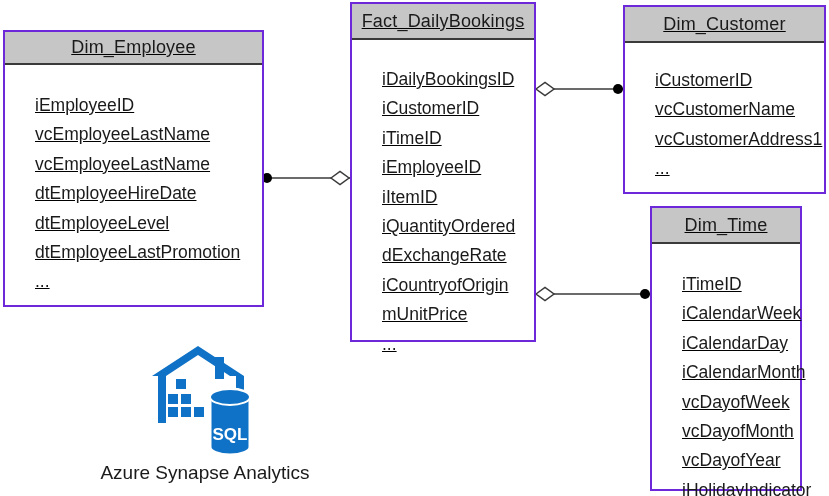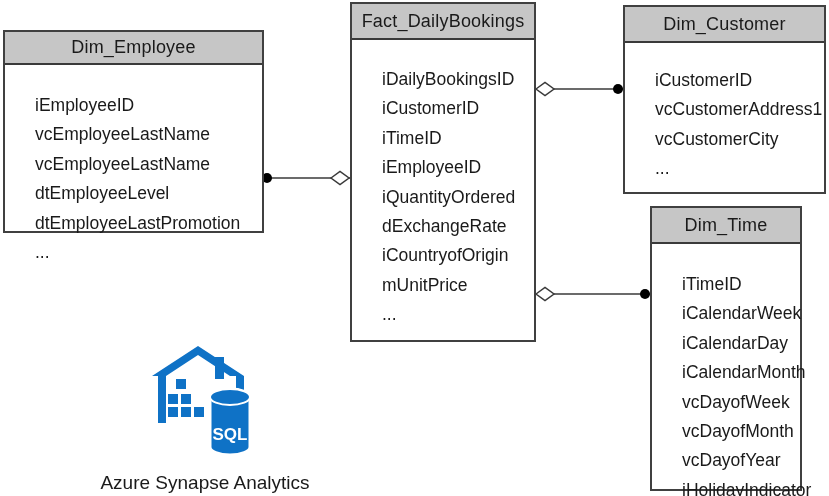--- a/index.html
+++ b/index.html
@@ -1,25 +1,25 @@
 <!DOCTYPE html>
 <html><head>
 <meta charset="utf-8">
 <style>
   html,body{margin:0;padding:0;}
   body{font-family:"Liberation Sans", sans-serif; background:#fff;}
   .canvas{position:relative;width:829px;height:496px;background:#ffffff;overflow:hidden;}
-  .tbl{position:absolute;background:#ffffff;border:2px solid #404040;box-sizing:border-box;}
+  .tbl{position:absolute;background:#ffffff;border:2px solid #6d28d9;box-sizing:border-box;text-decoration:underline;}
   .tbl-header{background:#c6c6c6;border-bottom:2px solid #3a3a3a;display:flex;align-items:center;justify-content:center;
     font-size:18px;color:#1a1a1a;letter-spacing:0.2px;}
   .fields{list-style:none;margin:16px;padding:0 4px 0 14px;font-size:17.5px;color:#1a1a1a;}
   .fields li{line-height:29.4px;white-space:nowrap;}
   .connectors{position:absolute;left:0;top:0;pointer-events:none;}
   .logo-svg{position:absolute;left:150px;top:344px;}
-  .logo-caption{position:absolute;left:55px;top:472px;width:300px;text-align:center;
+  .logo-caption{position:absolute;left:55px;top:462px;width:300px;text-align:center;
     font-size:19px;color:#1a1a1a;}
 </style>
 </head>
 <body>
 
 <div class="canvas">
 
   <svg class="connectors" width="829" height="496" viewBox="0 0 829 496">
 
     <line x1="263" y1="178" x2="350" y2="178" stroke="#3a3a3a" stroke-width="1.6"></line>
@@ -28,53 +28,55 @@
 
     <line x1="535" y1="89" x2="623" y2="89" stroke="#3a3a3a" stroke-width="1.6"></line>
     <circle cx="618" cy="89" r="5" fill="#000000"></circle>
     <polygon points="536,89 545,82.5 554,89 545,95.5" fill="#ffffff" stroke="#3a3a3a" stroke-width="1.5"></polygon>
 
     <line x1="535" y1="294" x2="650" y2="294" stroke="#3a3a3a" stroke-width="1.6"></line>
     <circle cx="645" cy="294" r="5" fill="#000000"></circle>
     <polygon points="536,294 545,287.5 554,294 545,300.5" fill="#ffffff" stroke="#3a3a3a" stroke-width="1.5"></polygon>
   </svg>
 
-  <div class="tbl" style="left:3px;top:30px;width:261px;height:203px;">
+  <div class="tbl" style="left:3px;top:30px;width:261px;height:277px;">
     <div class="tbl-header" style="height:31px;">Dim_Employee</div>
     <ul class="fields" style="padding-top:10px;">
       <li>iEmployeeID</li>
       <li>vcEmployeeLastName</li>
       <li>vcEmployeeLastName</li>
+      <li>dtEmployeeHireDate</li>
       <li>dtEmployeeLevel</li>
       <li>dtEmployeeLastPromotion</li>
       <li>...</li>
     </ul>
   </div>
 
   <div class="tbl" style="left:350px;top:2px;width:186px;height:340px;">
     <div class="tbl-header" style="height:34px;">Fact_DailyBookings</div>
     <ul class="fields" style="padding-top:9px;">
       <li>iDailyBookingsID</li>
       <li>iCustomerID</li>
       <li>iTimeID</li>
       <li>iEmployeeID</li>
+      <li>iItemID</li>
       <li>iQuantityOrdered</li>
       <li>dExchangeRate</li>
       <li>iCountryofOrigin</li>
       <li>mUnitPrice</li>
       <li>...</li>
     </ul>
   </div>
 
   <div class="tbl" style="left:623px;top:5px;width:203px;height:189px;">
     <div class="tbl-header" style="height:34px;">Dim_Customer</div>
     <ul class="fields" style="padding-top:7px;">
       <li>iCustomerID</li>
+      <li>vcCustomerName</li>
       <li>vcCustomerAddress1</li>
-      <li>vcCustomerCity</li>
       <li>...</li>
     </ul>
   </div>
 
   <div class="tbl" style="left:650px;top:206px;width:152px;height:285px;">
     <div class="tbl-header" style="height:34px;">Dim_Time</div>
     <ul class="fields" style="padding-top:10px;">
       <li>iTimeID</li>
       <li>iCalendarWeek</li>
       <li>iCalendarDay</li>

